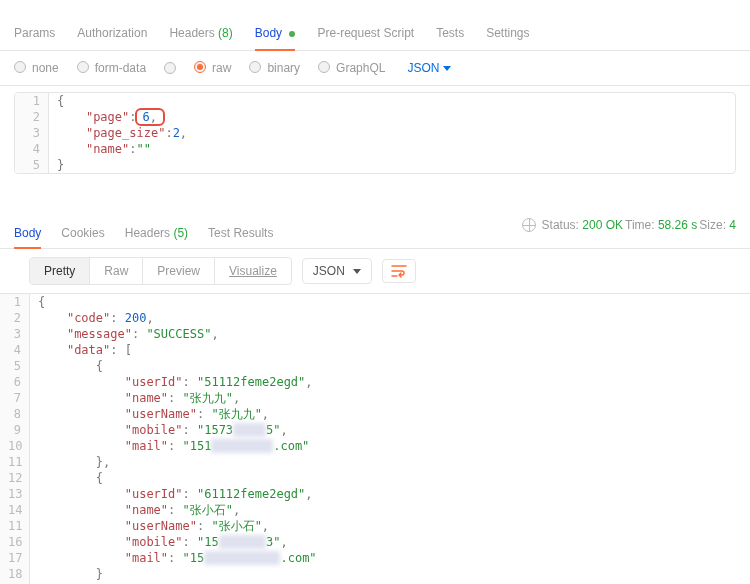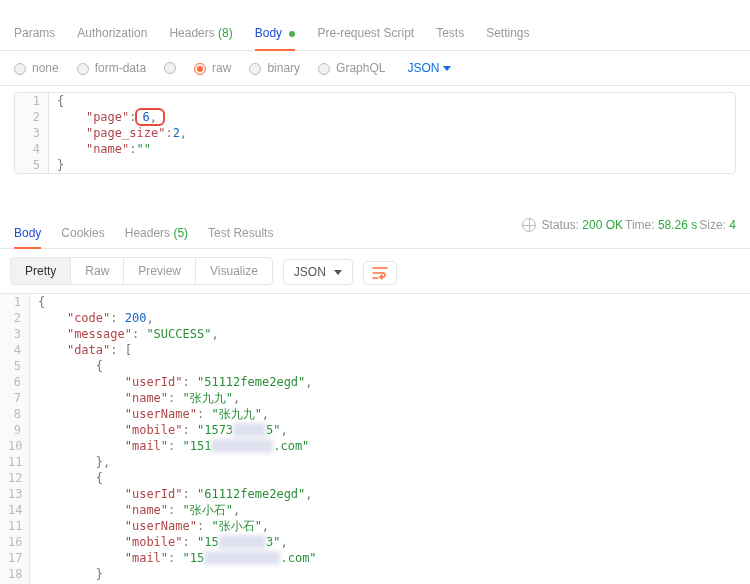--- a/index.html
+++ b/index.html
@@ -25,21 +25,21 @@
     background:#fff;
     width:750px;
   }
   .tabs { display:flex; gap:22px; padding:10px 14px; border-bottom:1px solid var(--border); align-items:center; }
   .tab { cursor:pointer; color:var(--muted);margin-top:16px; }
   .tab.active { color:#1d4ed8; position:relative; }
   .tab.active::after { content:""; position:absolute; left:0; right:0; bottom:-11px; height:2px; background:var(--tab-active); }
   .dot.green { display:inline-block; width:6px; height:6px; border-radius:50%; background:#4caf50; margin-left:4px; vertical-align:middle; }
   .count.green { color:var(--green); }
   .subrow { display:flex; gap:18px; padding:10px 14px; align-items:center; border-bottom:1px solid var(--border); }
-  .radio { display:flex; align-items:flex-end; gap:6px; color:var(--muted); cursor:pointer; }
+  .radio { display:flex; align-items:flex-start; gap:6px; color:var(--muted); cursor:pointer; }
   .radio .r { width:12px; height:12px; border-radius:50%; border:1px solid #bbb; display:inline-block; position:relative; background:#f2f2f2; }
   .radio.sel .r { border-color:var(--tab-active); }
   .radio.sel .r::after { content:""; position:absolute; inset:2px; border-radius:50%; background:var(--tab-active); }
   .type-sel { color:var(--blue); display:flex; align-items:center; gap:4px; cursor:pointer; margin-left:4px;}
   .chev { display:inline-block; width:0; height:0; border-left:4px solid transparent; border-right:4px solid transparent; border-top:5px solid currentColor; }
   .editor { border:1px solid var(--border); margin:6px 14px 0; border-radius:4px; font-family:Menlo,Consolas,monospace; font-size:12px; overflow:hidden; }
   .ln { display:flex; }
   .gut { width:34px; text-align:right; padding:0 8px; color:#bbb; background:var(--gutter-bg); border-right:1px solid var(--border); user-select:none; line-height:16px; }
   .src { padding:0 8px; white-space:pre; line-height:16px; }
   .k { color:var(--code-key); }
@@ -50,24 +50,24 @@
   .hl { border:2px solid var(--hl-border); border-radius:6px; padding:0 6px; margin-left:-2px; }
 
   .resp-tabs { display:flex; gap:20px; padding:12px 14px 8px; border-bottom:1px solid var(--border); margin-top:24px; position:relative; align-items:center;}
   .resp-tabs .tab.active::after { bottom:-9px; }
   .status { margin-left:auto; display:flex; align-items:center; gap:2px; color:var(--muted); }
   .status .v { color:var(--green); }
   .globe { width:14px; height:14px; border:1px solid #bbb; border-radius:50%; position:relative; margin-right:4px;}
   .globe::before { content:""; position:absolute; left:50%; top:0; bottom:0; width:1px; background:#bbb; }
   .globe::after { content:""; position:absolute; top:50%; left:0; right:0; height:1px; background:#bbb; }
 
-  .resp-toolbar { display:flex; gap:0; padding:8px 10px; align-items:flex-end; }
+  .resp-toolbar { display:flex; gap:0; padding:8px 29px; align-items:center; }
   .seg { display:flex; border:1px solid var(--border); border-radius:4px; overflow:hidden; }
   .seg .btn { padding:6px 14px; cursor:pointer; color:var(--muted); border-right:1px solid var(--border); }
-  .seg .btn:last-child { border-right:none; }
+  .seg .btn:last-child { border-right:none;text-decoration:underline; }
   .seg .btn.active { background:#f2f2f2; color:#333; }
   .dd { margin-left:10px; border:1px solid var(--border); border-radius:4px; padding:5px 10px; display:flex; align-items:center; gap:8px; cursor:pointer; color:#555; }
   .wrap-btn { margin-left:10px; border:1px solid var(--border); border-radius:4px; padding:4px 8px; cursor:pointer; }
   .wrap-btn svg { display:block; }
 
   .resp-body { border-top:1px solid var(--border); font-family:Menlo,Consolas,monospace; font-size:12px; }
   .resp-body .gut { width:30px; }
 </style>
 </head>
 <body>

